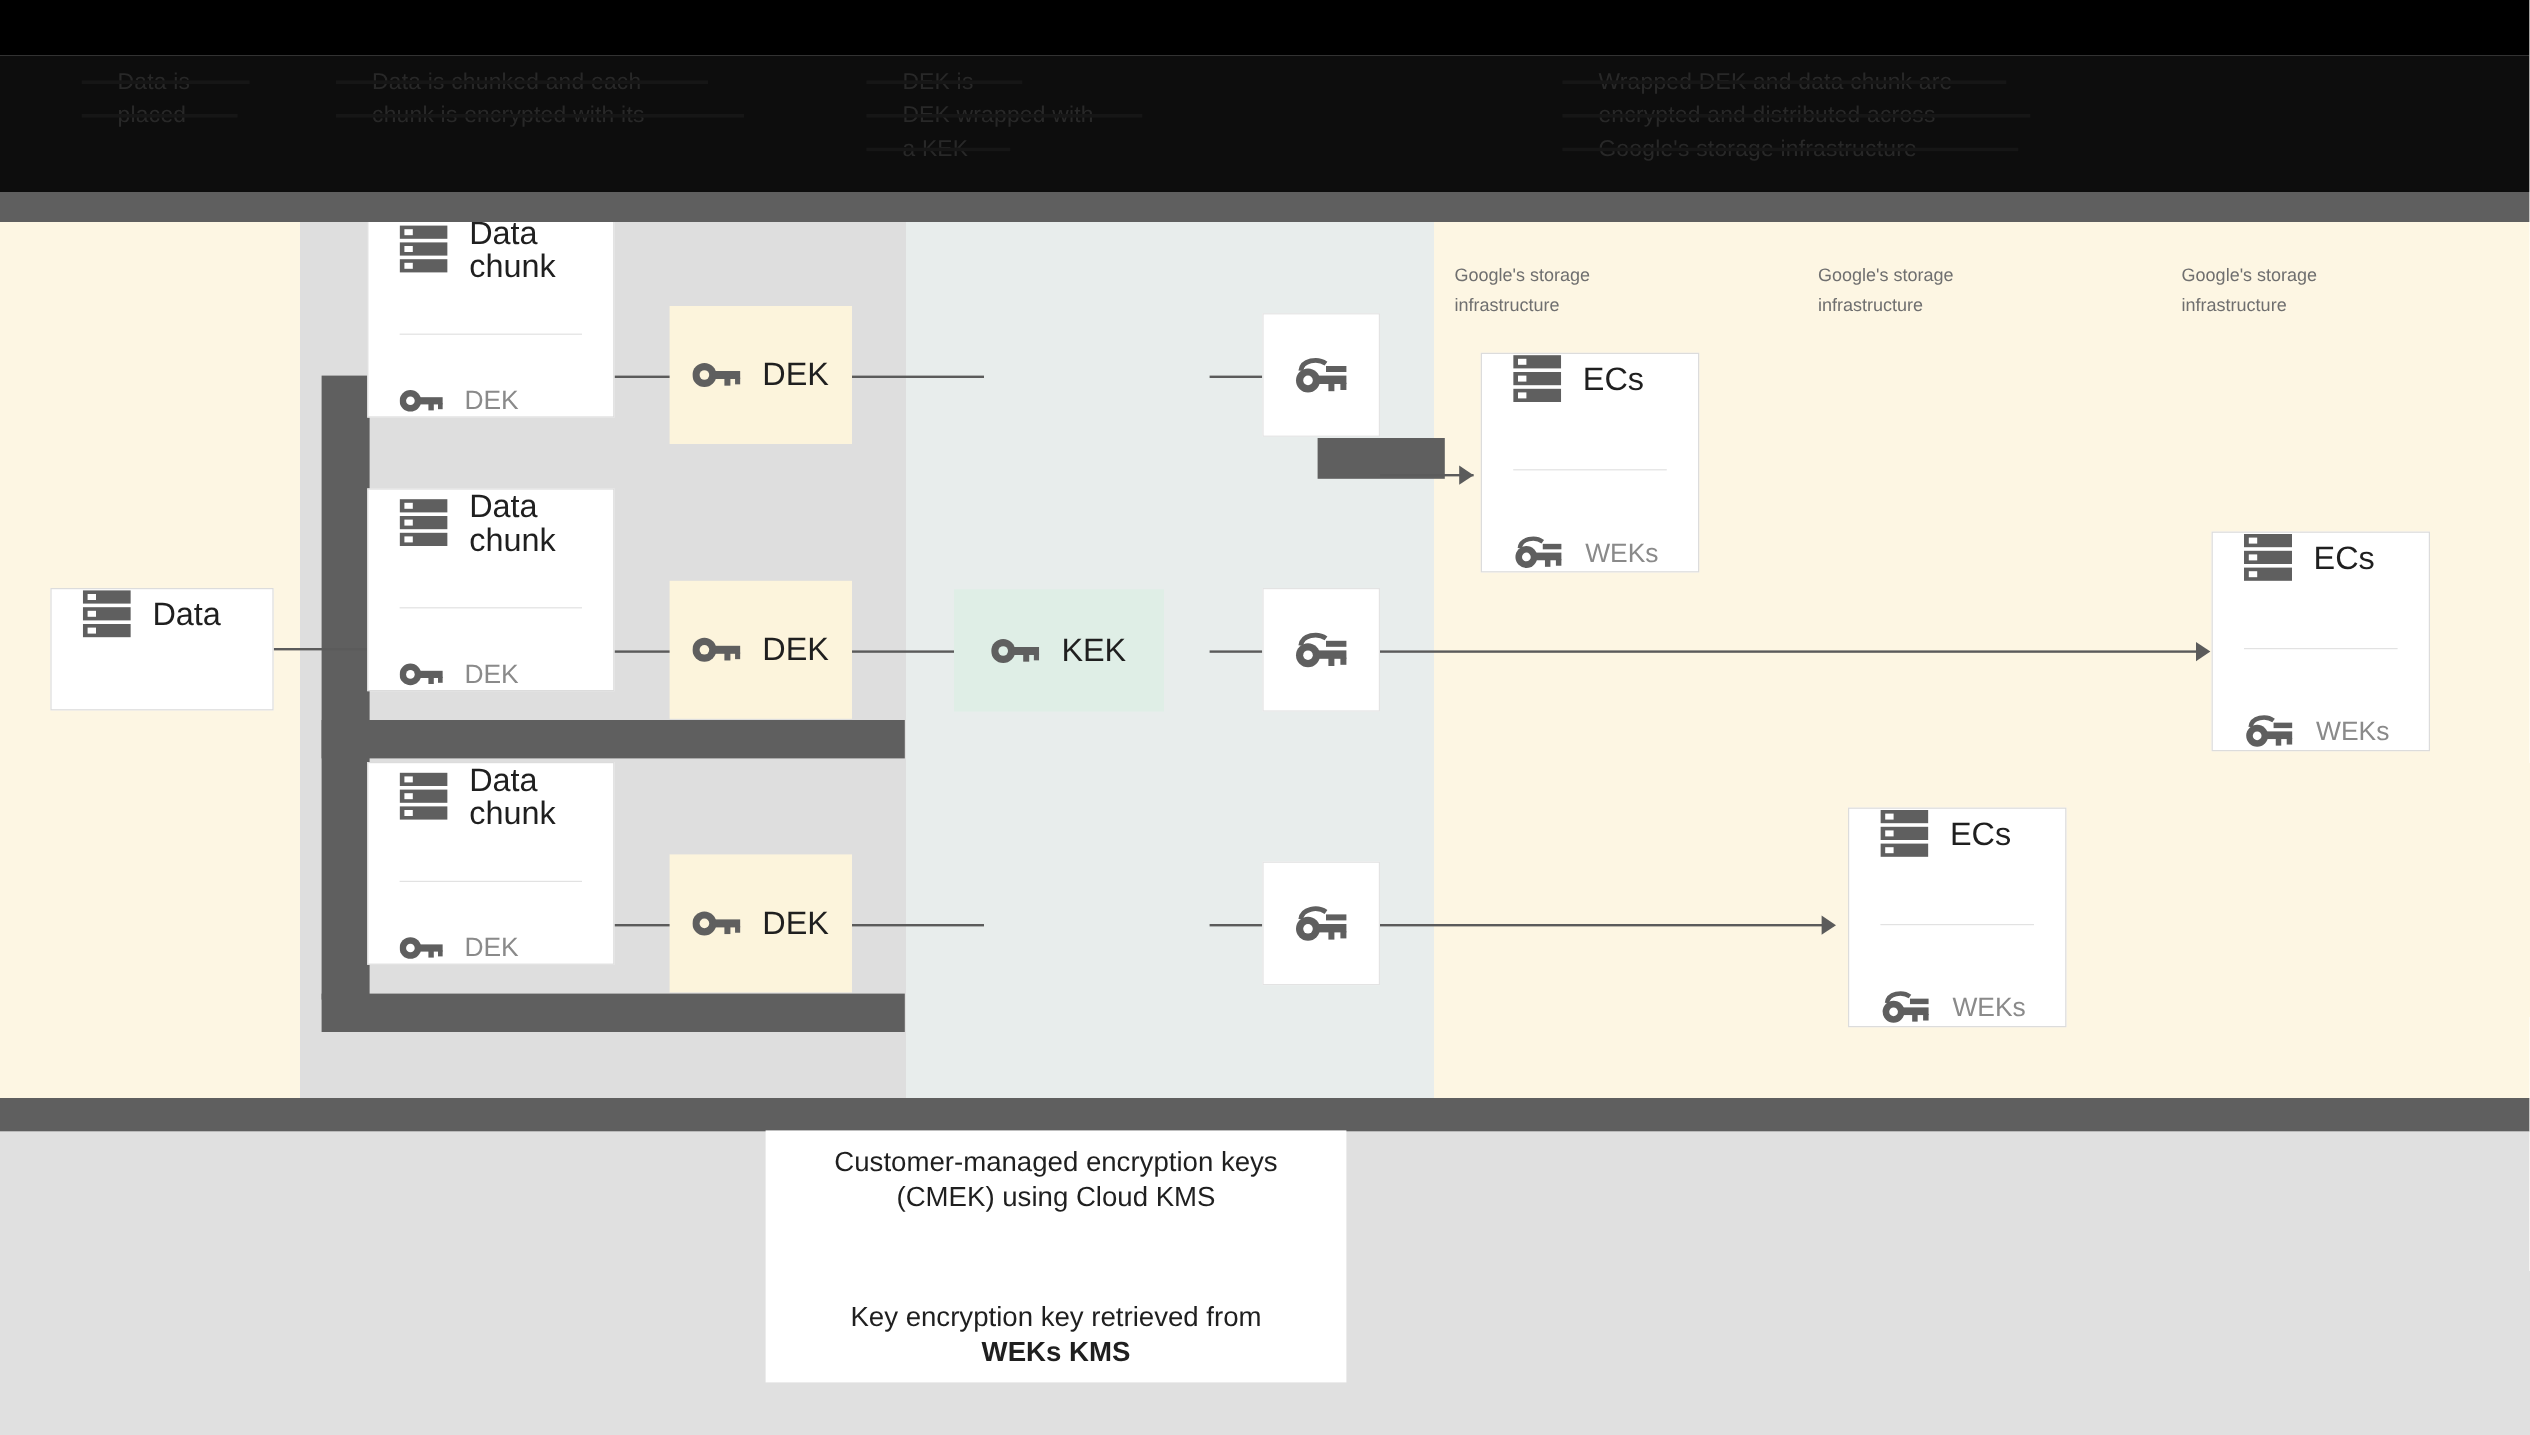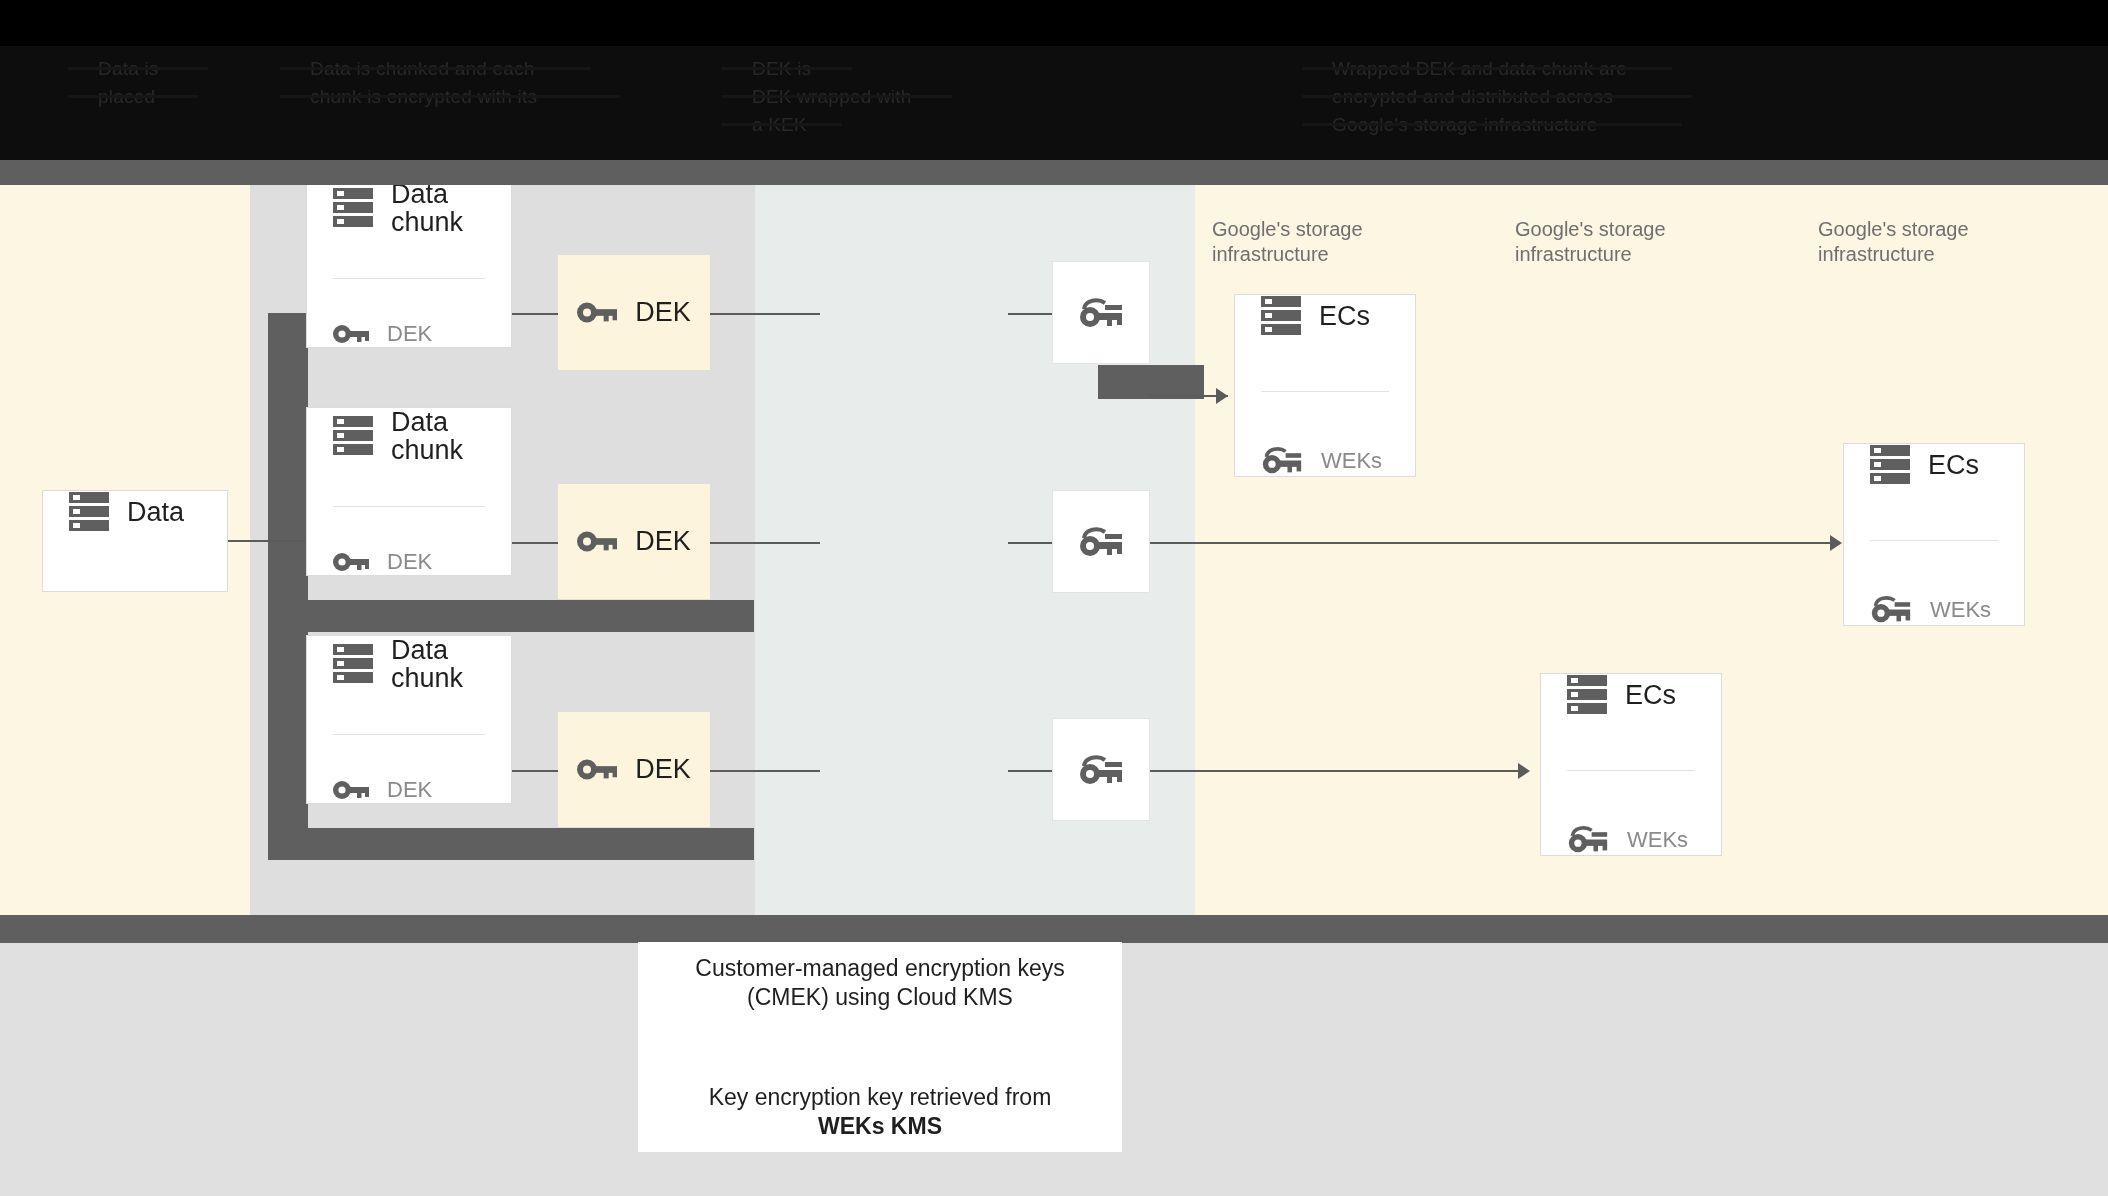--- a/index.html
+++ b/index.html
@@ -53,21 +53,21 @@
   }
   .keybox.kek { background:#dfeee6; }
   .keybox-label { font-size:27px; color:#1f1f1f; }
 
   .keychip {
     position:absolute; background:#ffffff; border:1px solid #e3e3e3;
     display:flex; align-items:center; justify-content:center;
   }
 
   .col-label {
-    position:absolute; font-size:20px; line-height:25px; color:#6f6f6f; white-space:pre-line;
+    position:absolute; font-size:15px; line-height:25px; color:#6f6f6f; white-space:pre-line;
   }
 
   
   .foot-sep { position:absolute; left:0; top:915px; width:2108px; height:28px; background:#5f5f5f; }
   .foot-bg  { position:absolute; left:0; top:943px; width:2108px; height:253px; background:#e0e0e0; }
   .caption {
     position:absolute; left:638px; top:942px; width:484px; height:210px;
     background:#ffffff; display:flex; flex-direction:column;
     align-items:center; justify-content:center; gap:26px; padding:0 22px;
   }
@@ -279,20 +279,32 @@
           <circle cx="9" cy="12" r="9" fill="#5f5f5f"></circle>
             <circle cx="9" cy="12" r="3.6" fill="#fcf4dc"></circle>
           <rect x="15" y="9" width="21" height="6" fill="#5f5f5f"></rect>
           <rect x="24" y="14" width="4.5" height="6" fill="#5f5f5f"></rect>
           <rect x="32" y="14" width="4" height="5" fill="#5f5f5f"></rect>
         </svg>
       </span>
       <span class="keybox-label">DEK</span>
     </div>
 
+    <div class="keybox kek" style="left:795px; top:306px; width:175px; height:102px;">
+      <span class="ic">
+        <svg width="40" height="27" viewBox="0 0 36 24">
+          <circle cx="9" cy="12" r="9" fill="#5f5f5f"></circle>
+            <circle cx="9" cy="12" r="3.6" fill="#dfeee6"></circle>
+          <rect x="15" y="9" width="21" height="6" fill="#5f5f5f"></rect>
+          <rect x="24" y="14" width="4.5" height="6" fill="#5f5f5f"></rect>
+          <rect x="32" y="14" width="4" height="5" fill="#5f5f5f"></rect>
+        </svg>
+      </span>
+      <span class="keybox-label">KEK</span>
+    </div>
 
     <div class="keychip" style="left:1052px; top:76px; width:98px; height:103px;">
       <span class="ic">
         <svg width="46" height="34" viewBox="0 0 46 34">
           <path d="M6 13 C7 4, 20 2, 27 7" stroke="#5f5f5f" stroke-width="4" fill="none"></path>
           <circle cx="12" cy="21" r="10" fill="#5f5f5f"></circle>
             <circle cx="12" cy="21" r="4" fill="#ffffff"></circle>
           <rect x="19" y="17" width="25" height="7" fill="#5f5f5f"></rect>
           <rect x="29" y="23" width="5" height="7" fill="#5f5f5f"></rect>
           <rect x="39" y="23" width="5" height="6" fill="#5f5f5f"></rect>

